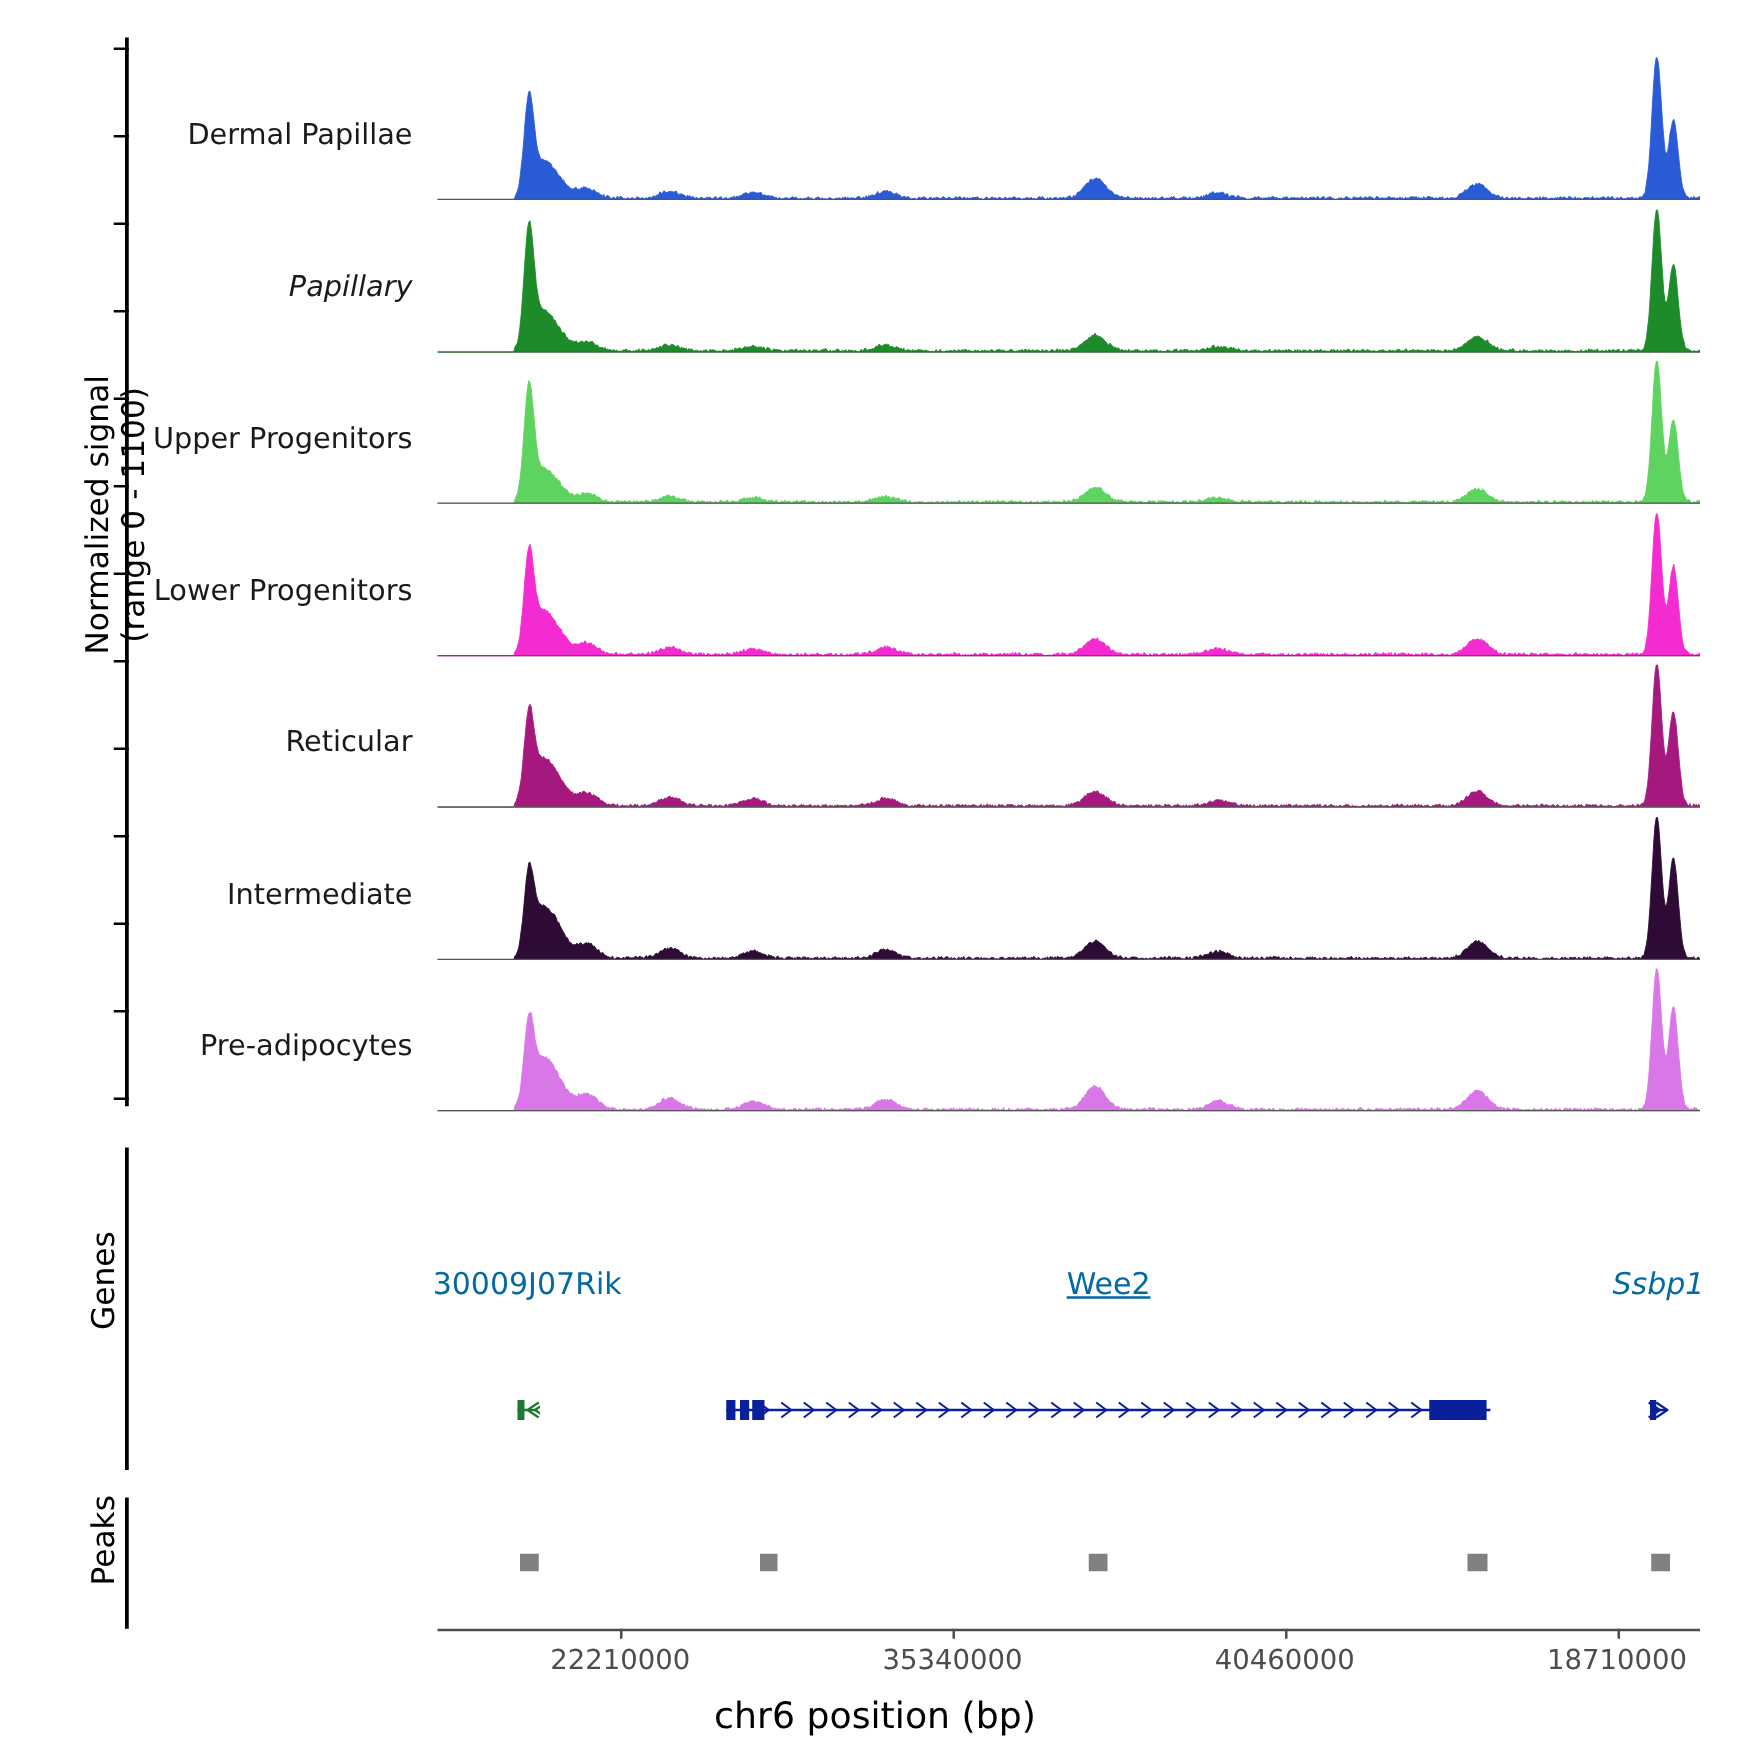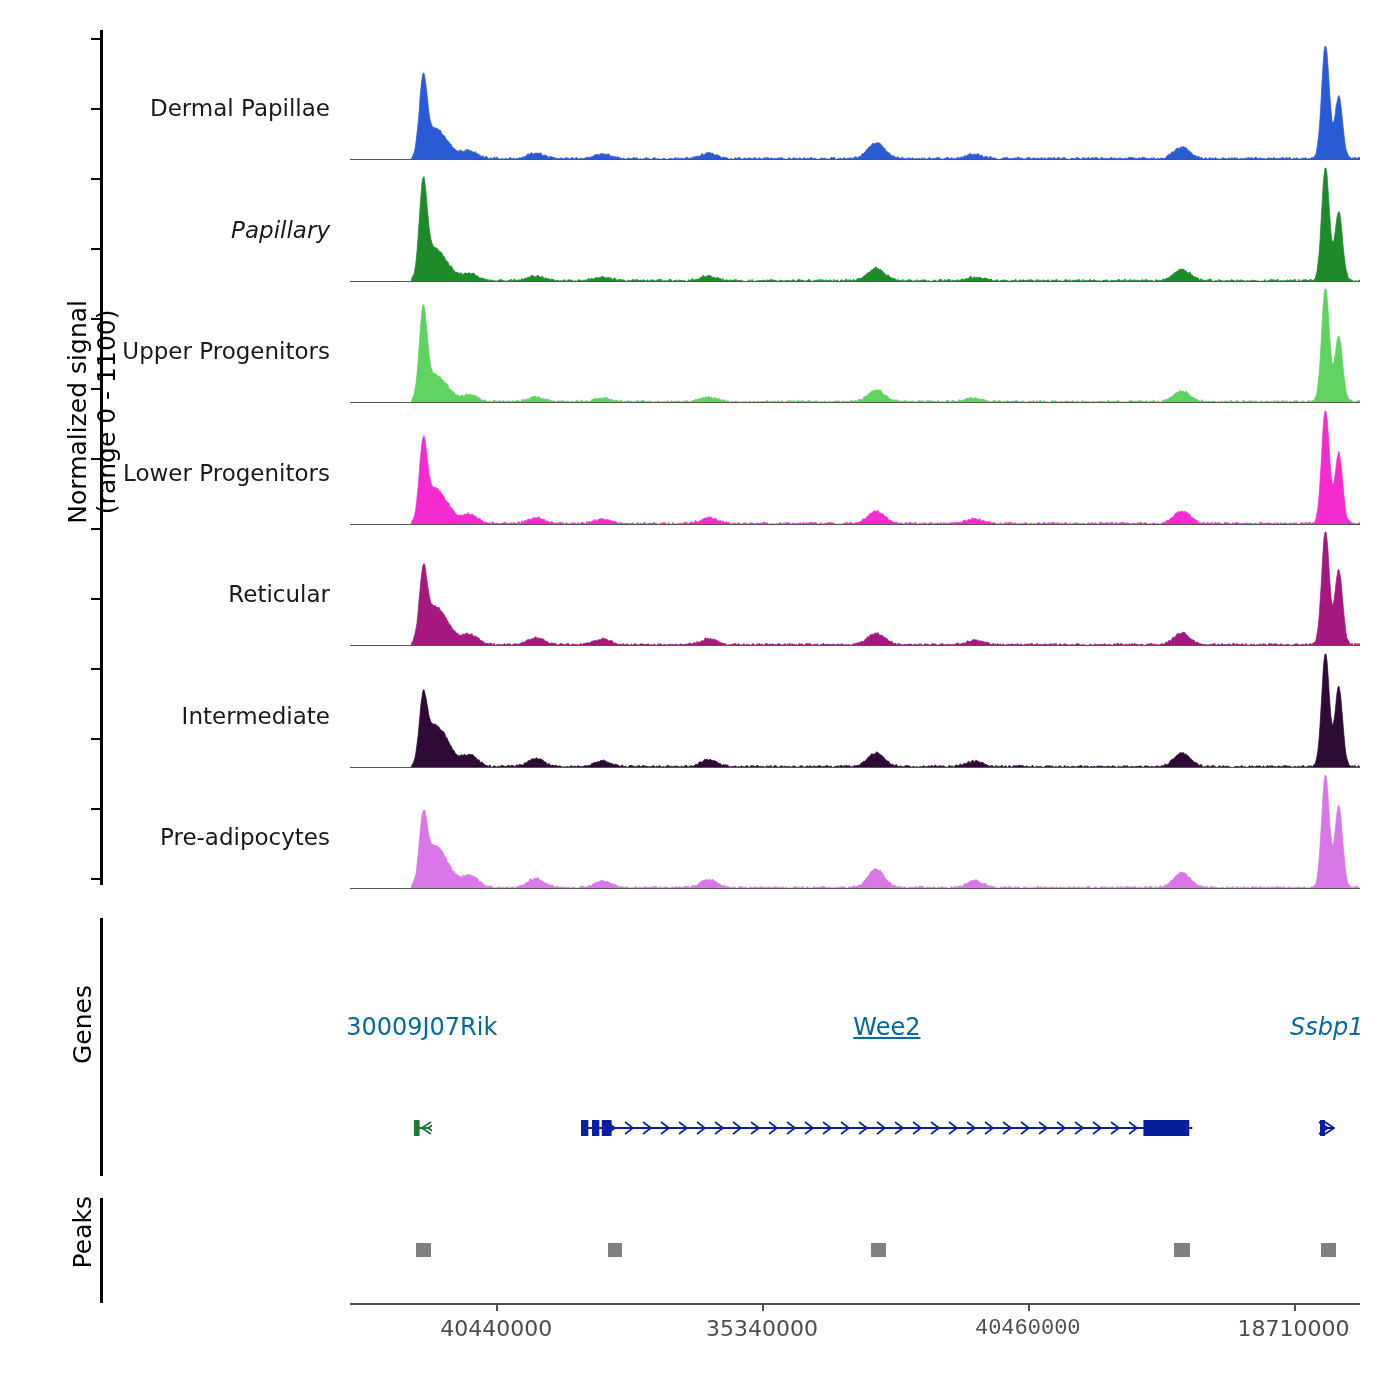--- a/index.html
+++ b/index.html
@@ -303,22 +303,23 @@
       <div class="peak-box" style="left: 416.447px; width: 14.6184px; top: 1243px;"></div>
       <div class="peak-box" style="left: 607.816px; width: 14.6184px; top: 1243px;"></div>
       <div class="peak-box" style="left: 870.947px; width: 14.6184px; top: 1243px;"></div>
       <div class="peak-box" style="left: 1173.95px; width: 15.9474px; top: 1243px;"></div>
       <div class="peak-box" style="left: 1321.46px; width: 14.6184px; top: 1243px;"></div>
     </div>
 
   <div class="xaxis-line"></div>
   <div id="xticks">
       <div class="xtick" style="left: 496.184px;"></div>
-      <div class="xticklabel" style="left: 496.184px;">40440000</div>
+      <div class="xticklabel" style="left: 496.184px;">22210000</div>
       <div class="xtick" style="left: 761.974px;"></div>
       <div class="xticklabel" style="left: 761.974px;">35340000</div>
       <div class="xtick" style="left: 1027.76px;"></div>
-      <div class="xticklabel" style="left: 1027.76px; font-family: Liberation Mono, monospace;">40460000</div>
+      <div class="xticklabel" style="left: 1027.76px;">40460000</div>
       <div class="xtick" style="left: 1293.55px;"></div>
       <div class="xticklabel" style="left: 1293.55px;">18710000</div>
     </div>
+  <div class="xaxis-title">chr6 position (bp)</div>
 
 </div>
 
 </body></html>

